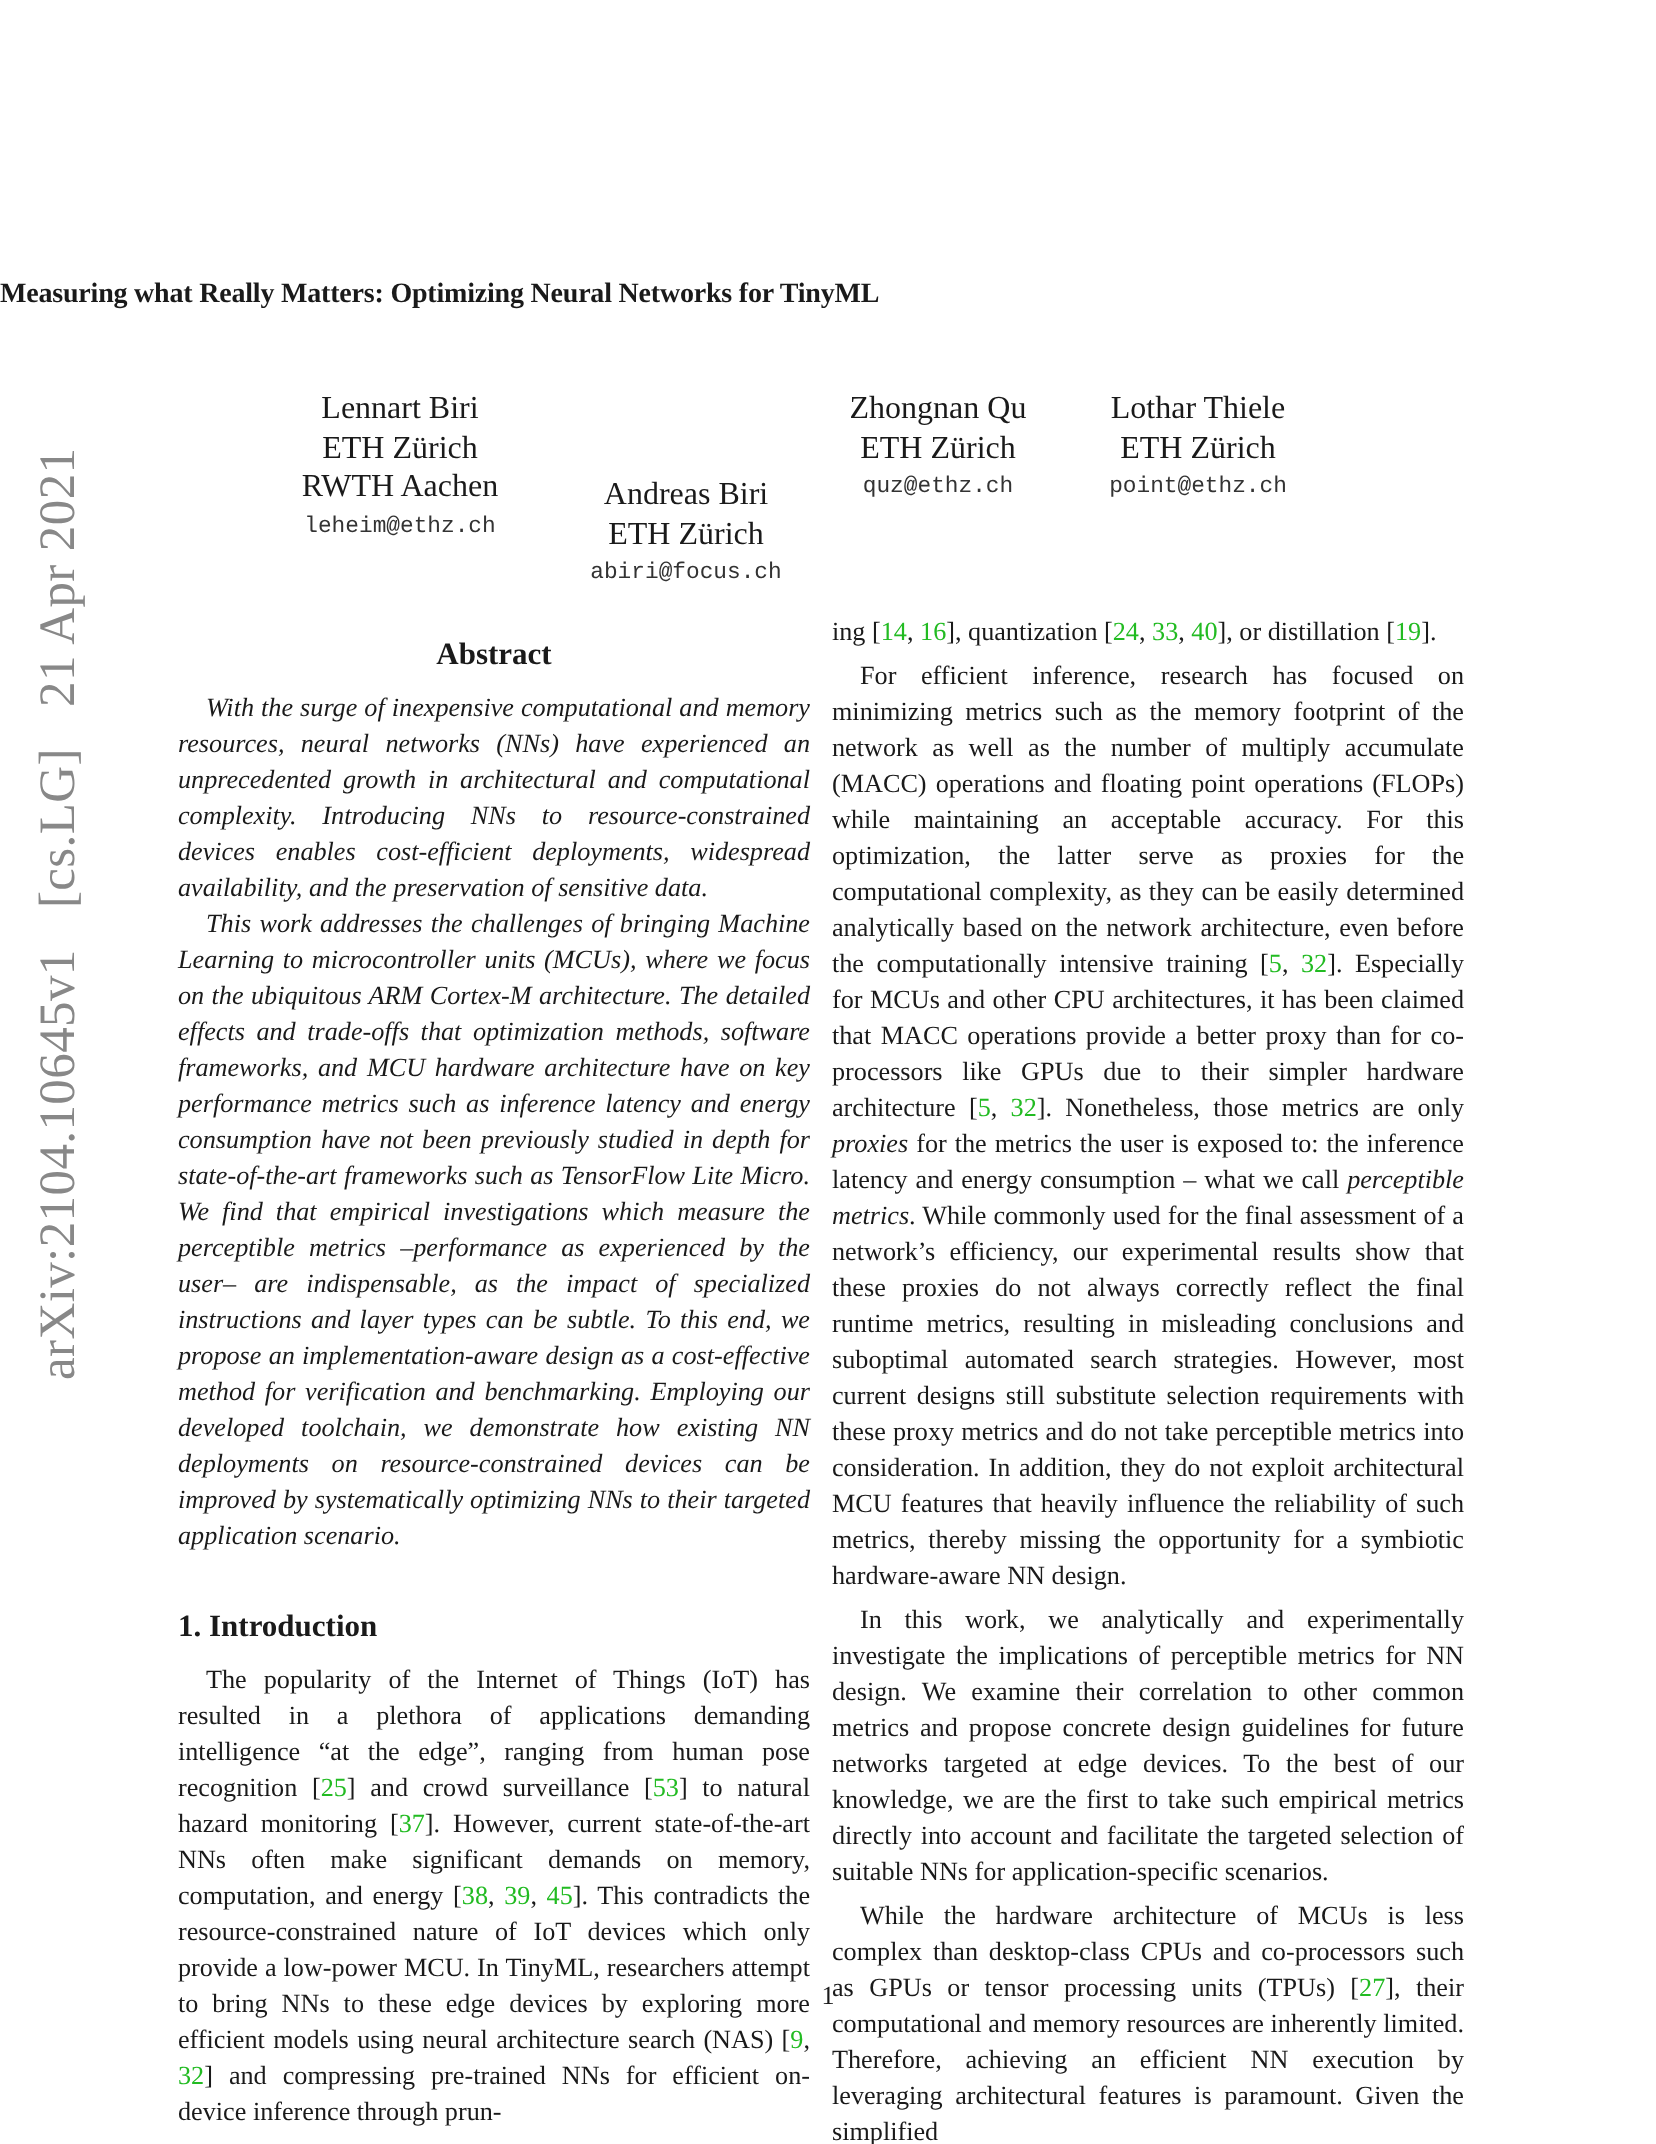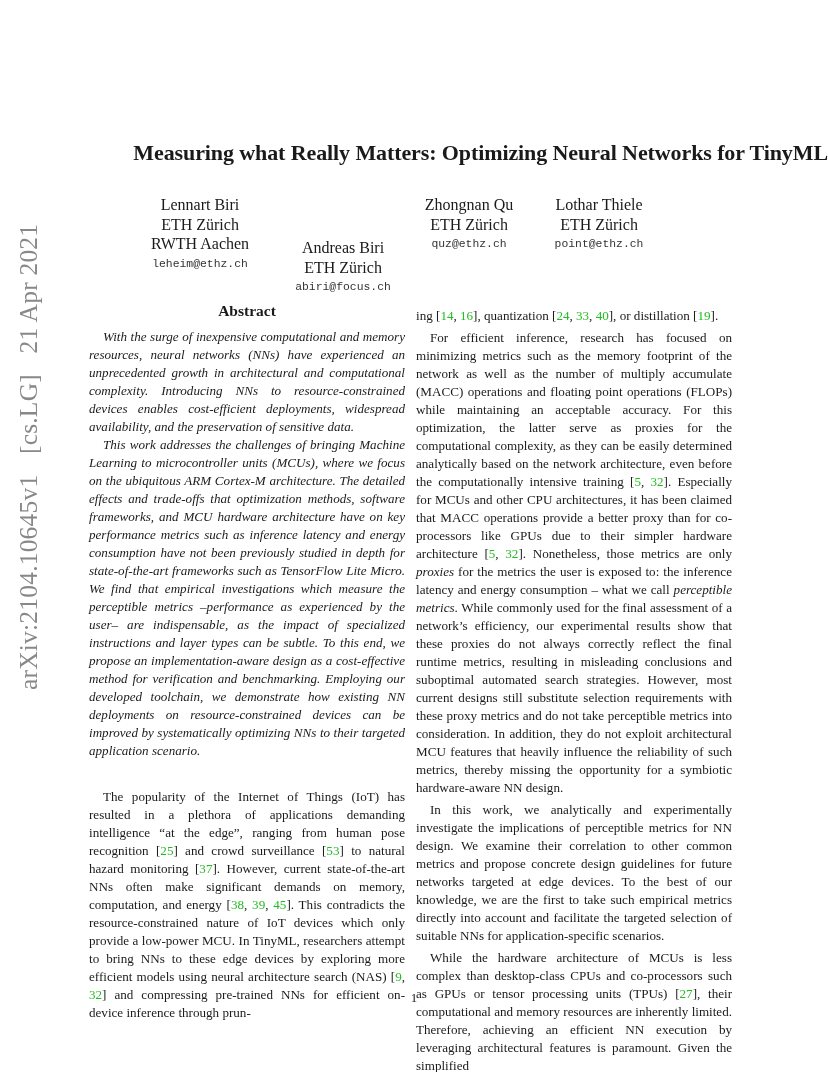--- a/index.html
+++ b/index.html
@@ -8,22 +8,22 @@
     font-family: "Liberation Serif", "DejaVu Serif", serif; color: #1a1a1a;
   }
   .arxiv-stamp {
     position: absolute; left: 14px; top: 690px;
     transform: rotate(-90deg); transform-origin: left top;
     font-size: 25.5px; color: #888888; white-space: nowrap; letter-spacing: 0.2px;
     width: 420px;
   }
   .arxiv-stamp span { margin-right: 14px; }
   .title {
-    position: absolute; left: 0; width: 828px; top: 140px; text-align: right;
-    font-size: 22px; font-weight: bold; letter-spacing: -0.1px;
+    position: absolute; left: 0; width: 828px; top: 140px; text-align: left;
+    font-size: 14px; font-weight: bold; letter-spacing: -0.1px;
   }
   .authors {
     position: absolute; top: 195px; left: 0; width: 828px;
   }
   .author {
     position: absolute; text-align: center; font-size: 16px; line-height: 19.5px;
   }
   .author .email {
     font-family: "Liberation Mono", "DejaVu Sans Mono", monospace; font-size: 11.4px;
     color: #333; line-height: 19px; display: block; margin-top: 1px;
@@ -73,27 +73,28 @@
     <div>ETH Zürich</div>
     <span class="email">quz@ethz.ch</span>
   </div>
   <div class="author" style="left:536px;width:126px;">
     <div>Lothar Thiele</div>
     <div>ETH Zürich</div>
     <span class="email">point@ethz.ch</span>
   </div>
 </div>
 
-<div class="col" style="left:89px; top:302px;">
+<div class="col" style="left:89px; top:319px;">
   <div class="abstract-heading">Abstract</div>
   <div class="abstract">
     <p>With the surge of inexpensive computational and memory resources, neural networks (NNs) have experienced an unprecedented growth in architectural and computational complexity. Introducing NNs to resource-constrained devices enables cost-efficient deployments, widespread availability, and the preservation of sensitive data.</p>
     <p>This work addresses the challenges of bringing Machine Learning to microcontroller units (MCUs), where we focus on the ubiquitous ARM Cortex-M architecture. The detailed effects and trade-offs that optimization methods, software frameworks, and MCU hardware architecture have on key performance metrics such as inference latency and energy consumption have not been previously studied in depth for state-of-the-art frameworks such as TensorFlow Lite Micro. We find that empirical investigations which measure the perceptible metrics –performance as experienced by the user– are indispensable, as the impact of specialized instructions and layer types can be subtle. To this end, we propose an implementation-aware design as a cost-effective method for verification and benchmarking. Employing our developed toolchain, we demonstrate how existing NN deployments on resource-constrained devices can be improved by systematically optimizing NNs to their targeted application scenario.</p>
   </div>
   <div style="height:28px;"></div>
+  <div class="section-heading">1. Introduction</div>
   <p><span>The popularity of the Internet of Things (IoT) has resulted in a plethora of applications demanding intelligence “at the edge”, ranging from human pose recognition [</span><a class="cite" style="color: rgb(34, 187, 34);">25</a><span>] and crowd surveillance [</span><a class="cite" style="color: rgb(34, 187, 34);">53</a><span>] to natural hazard monitoring [</span><a class="cite" style="color: rgb(34, 187, 34);">37</a><span>]. However, current state-of-the-art NNs often make significant demands on memory, computation, and energy [</span><a class="cite" style="color: rgb(34, 187, 34);">38</a>, <a class="cite" style="color: rgb(34, 187, 34);">39</a>, <a class="cite" style="color: rgb(34, 187, 34);">45</a><span>]. This contradicts the resource-constrained nature of IoT devices which only provide a low-power MCU. In TinyML, researchers attempt to bring NNs to these edge devices by exploring more efficient models using neural architecture search (NAS) [</span><a class="cite" style="color: rgb(34, 187, 34);">9</a>, <a class="cite" style="color: rgb(34, 187, 34);">32</a><span>] and compressing pre-trained NNs for efficient on-device inference through prun-</span></p>
 </div>
 
 <div class="col" style="left:416px; top:307px;">
   <p class="noindent"><span>ing [</span><a class="cite" style="color: rgb(34, 187, 34);">14</a>, <a class="cite" style="color: rgb(34, 187, 34);">16</a><span>], quantization [</span><a class="cite" style="color: rgb(34, 187, 34);">24</a>, <a class="cite" style="color: rgb(34, 187, 34);">33</a>, <a class="cite" style="color: rgb(34, 187, 34);">40</a><span>], or distillation [</span><a class="cite" style="color: rgb(34, 187, 34);">19</a><span>].</span></p>
   <div class="gap"></div>
   <p><span>For efficient inference, research has focused on minimizing metrics such as the memory footprint of the network as well as the number of multiply accumulate (MACC) operations and floating point operations (FLOPs) while maintaining an acceptable accuracy. For this optimization, the latter serve as proxies for the computational complexity, as they can be easily determined analytically based on the network architecture, even before the computationally intensive training [</span><a class="cite" style="color: rgb(34, 187, 34);">5</a>, <a class="cite" style="color: rgb(34, 187, 34);">32</a><span>]. Especially for MCUs and other CPU architectures, it has been claimed that MACC operations provide a better proxy than for co-processors like GPUs due to their simpler hardware architecture [</span><a class="cite" style="color: rgb(34, 187, 34);">5</a>, <a class="cite" style="color: rgb(34, 187, 34);">32</a><span>]. Nonetheless, those metrics are only </span><em>proxies</em><span> for the metrics the user is exposed to: the inference latency and energy consumption – what we call </span><em>perceptible metrics</em><span>. While commonly used for the final assessment of a network’s efficiency, our experimental results show that these proxies do not always correctly reflect the final runtime metrics, resulting in misleading conclusions and suboptimal automated search strategies. However, most current designs still substitute selection requirements with these proxy metrics and do not take perceptible metrics into consideration. In addition, they do not exploit architectural MCU features that heavily influence the reliability of such metrics, thereby missing the opportunity for a symbiotic hardware-aware NN design.</span></p>
   <div class="gap"></div>
   <p>In this work, we analytically and experimentally investigate the implications of perceptible metrics for NN design. We examine their correlation to other common metrics and propose concrete design guidelines for future networks targeted at edge devices. To the best of our knowledge, we are the first to take such empirical metrics directly into account and facilitate the targeted selection of suitable NNs for application-specific scenarios.</p>
   <div class="gap"></div>

